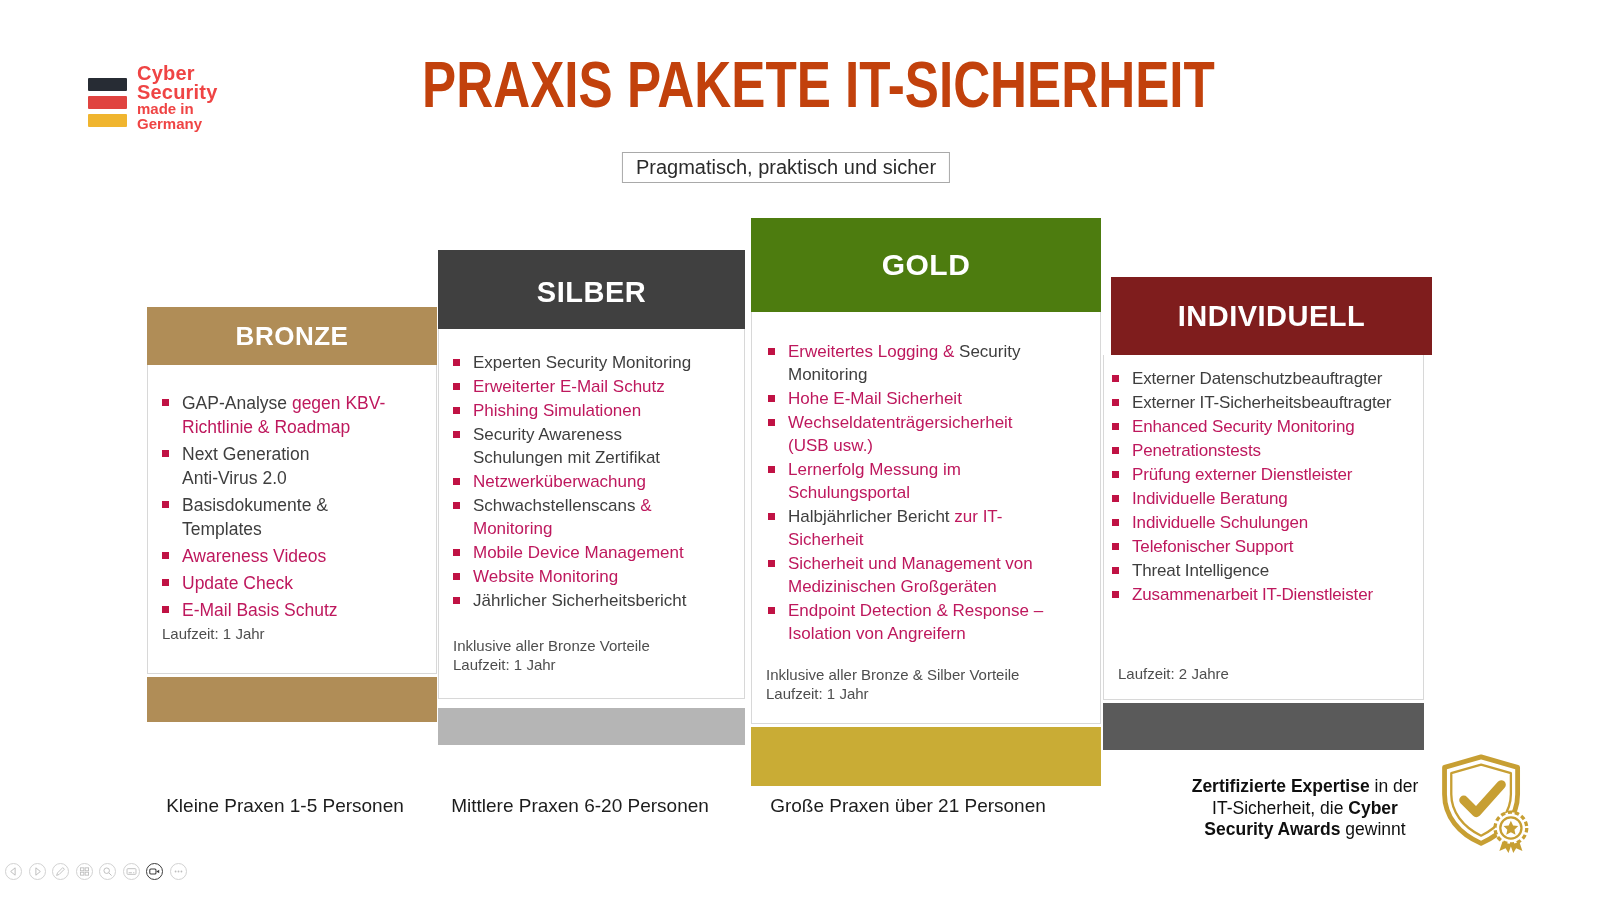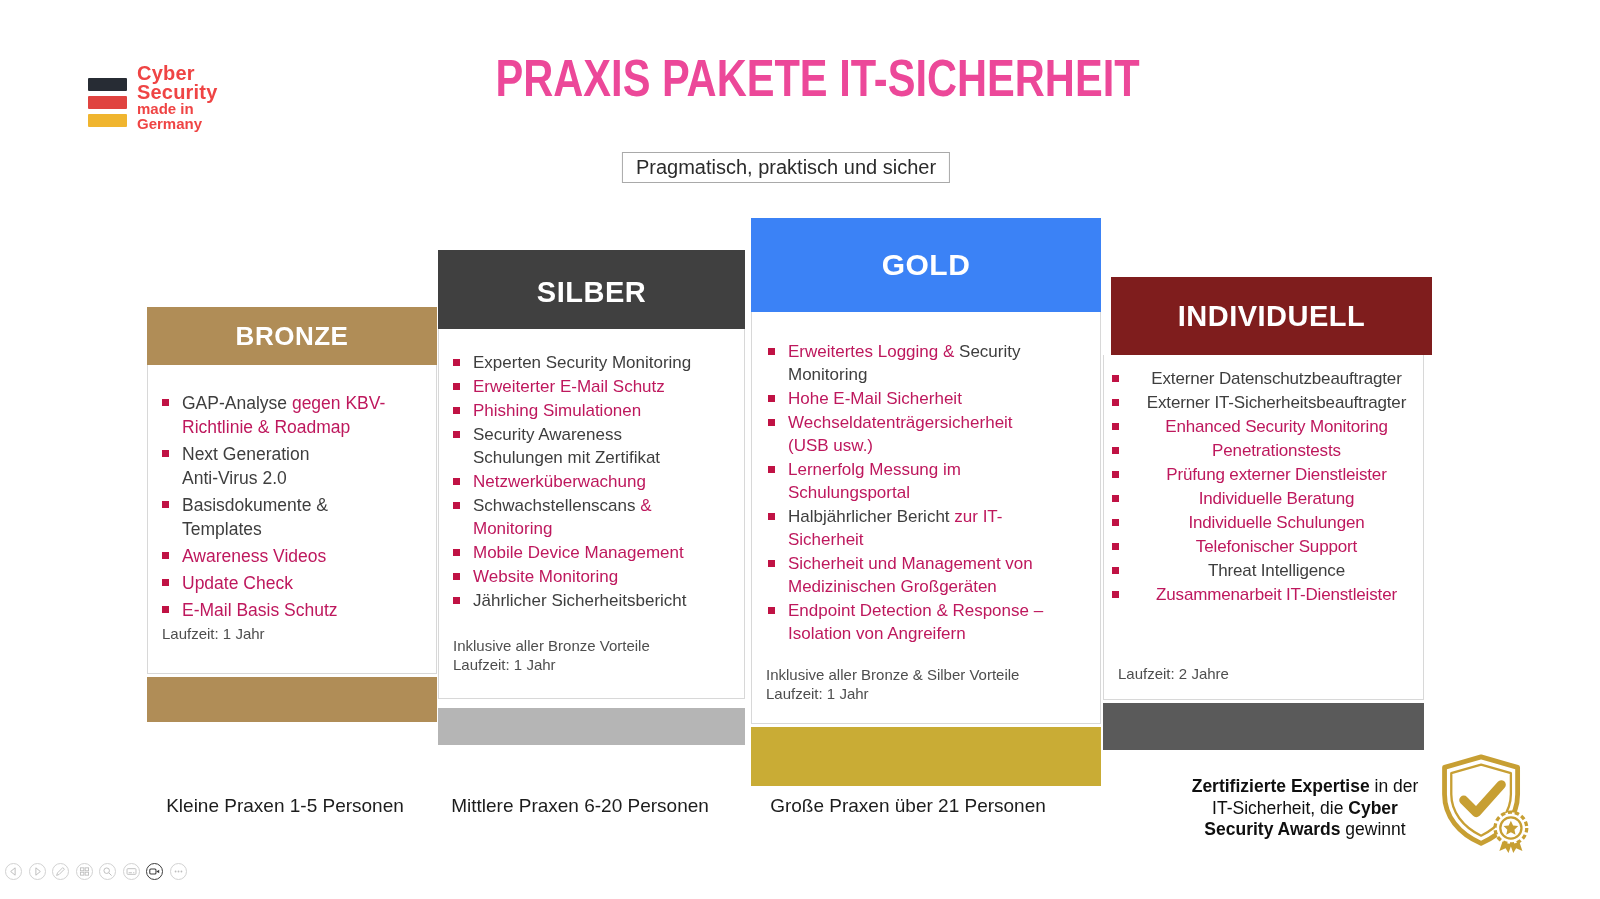--- a/index.html
+++ b/index.html
@@ -8,21 +8,21 @@
 
   
   .logo{position:absolute;left:88px;top:64px;display:flex;align-items:flex-start;}
   .flag{display:flex;flex-direction:column;margin-top:14px;}
   .flag .bar{width:39px;height:13px;border-radius:1px;margin-bottom:5px;}
   .logo-text{margin-left:10px;color:#ef4444;}
   .logo-text .big{font-size:20px;font-weight:bold;line-height:19px;letter-spacing:0.2px;}
   .logo-text .small{font-size:15px;font-weight:600;line-height:14.5px;}
 
   
-  .title{position:absolute;top:48px;left:0;width:100%;margin:0;text-align:center;font-size:52px;color:#ec4899;}
+  .title{position:absolute;top:48px;left:0;width:100%;margin:0;text-align:center;font-size:64px;color:#c2410c;}
   .title-inner{display:inline-block;font-weight:bold;transform:translateX(18px) scaleX(0.8);transform-origin:center;white-space:nowrap;}
   .subtitle-box{position:absolute;top:152px;left:50%;transform:translateX(calc(-50% - 14px));
     border:1px solid #a9a9a9;background:#fff;padding:3px 13px;font-size:20px;color:#2b2b2b;}
 
   
   .card{position:absolute;}
   .card-header{position:absolute;left:0;top:0;width:100%;display:flex;align-items:center;justify-content:center;
     color:#ffffff;font-weight:bold;letter-spacing:0.5px;}
   .card-body{position:absolute;left:0;width:100%;background:#ffffff;border:1px solid #d8d8d8;border-top:none;box-sizing:border-box;}
   .card-footer{position:absolute;left:0;width:100%;}
@@ -48,21 +48,21 @@
   .individuell .card-footer{top:426px;height:47px;}
 
   
   .items{list-style:none;margin:0;padding:26px 10px 0 34px;}
   .items li{position:relative;font-size:17.5px;line-height:24px;margin:0 0 3px 0;white-space:pre-wrap;}
   .items li::before{content:"";position:absolute;left:-20px;top:8px;width:7px;height:7px;background:var(--bullet);}
   .silber .items{padding-top:22px;}
   .silber .items li{font-size:17px;line-height:23px;margin-bottom:1px;}
   .gold .items{padding-top:28px;padding-left:36px;}
   .gold .items li{font-size:17px;line-height:23px;margin-bottom:1px;}
-  .individuell .items{padding-top:12px;padding-left:28px;padding-right:2px;text-align:center;}
+  .individuell .items{padding-top:12px;padding-left:28px;padding-right:2px;}
   .individuell .items li{font-size:17px;line-height:24px;margin-bottom:0;letter-spacing:-0.15px;}
   .seg-dark{color:#3e3e3e;}
   .seg-gray{color:#be185d;}
 
   .footnotes{position:absolute;left:14px;right:8px;font-size:15px;line-height:19px;color:#4e4e4e;}
   .bronze .footnotes{bottom:30px;}
   .silber .footnotes{bottom:24px;}
   .gold .footnotes{bottom:20px;}
   .individuell .footnotes{bottom:16px;}
 
@@ -150,21 +150,21 @@
         </ul>
       <div class="footnotes">
           <div>Inklusive aller Bronze Vorteile</div>
           <div>Laufzeit: 1 Jahr</div>
         </div>
     </div>
     <div class="card-footer" style="background: rgb(181, 181, 181);"></div>
   </div>
 
   <div class="card gold">
-    <div class="card-header" style="background: #3b82f6;">
+    <div class="card-header" style="background: #4d7c0f;">
         <span>GOLD</span>
       </div>
     <div class="card-body">
       <ul class="items">
           <li><span class="seg-gray">Erweitertes Logging &amp; </span><span class="seg-dark">Security
 Monitoring</span></li>
           <li><span class="seg-gray">Hohe E-Mail Sicherheit</span></li>
           <li><span class="seg-gray">Wechseldatenträgersicherheit
 (USB usw.)</span></li>
           <li><span class="seg-gray">Lernerfolg Messung im

